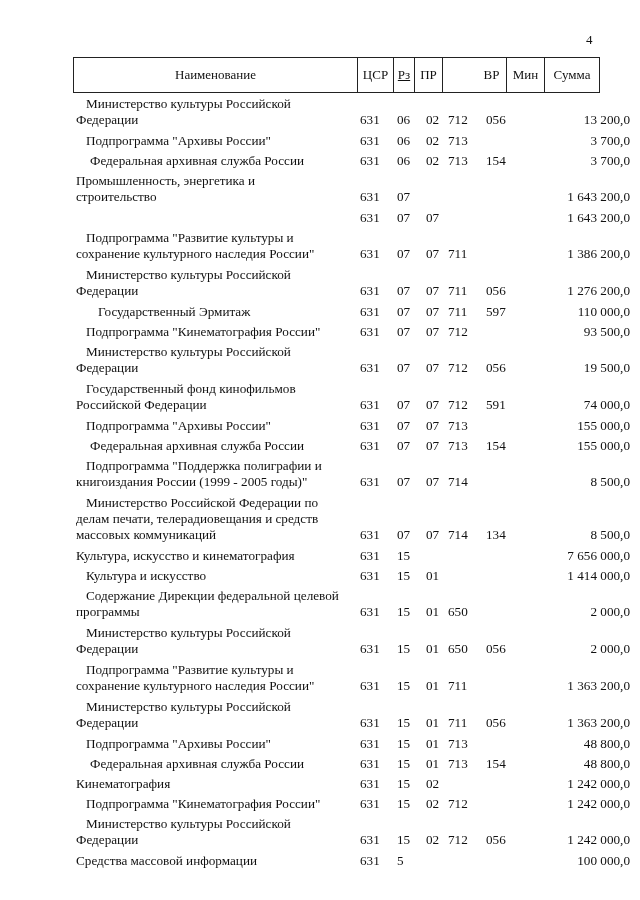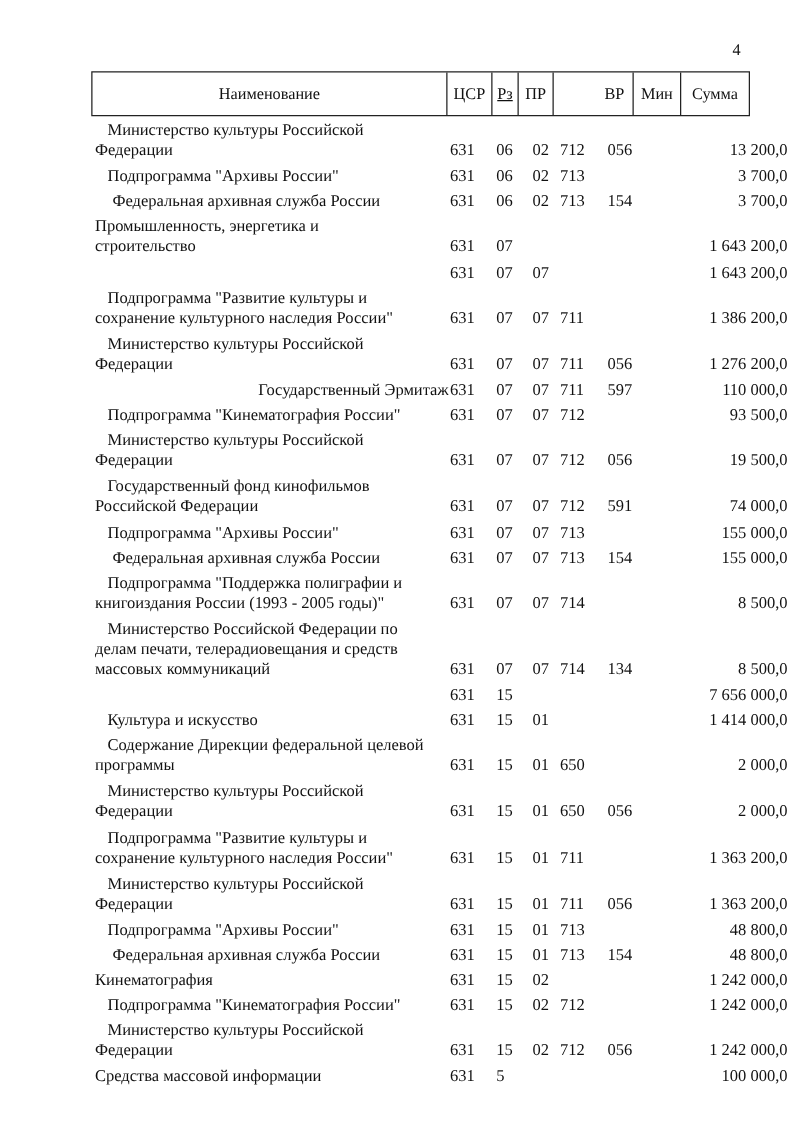--- a/index.html
+++ b/index.html
@@ -105,21 +105,21 @@
       <div class="nm" style="top: 0px; left: 86px;">Министерство культуры Российской</div>
       <div class="nm" style="top: 16px; left: 76px;">Федерации</div>
       <div class="cell v-csr" style="top: 16px;">631</div>
       <div class="cell v-rz" style="top: 16px;">07</div>
       <div class="cell v-pr" style="top: 16px;">07</div>
       <div class="cell v-vr" style="top: 16px;">711</div>
       <div class="cell v-min" style="top: 16px;">056</div>
       <div class="cell v-sum" style="top: 16px;">1 276 200,0</div>
     </div>
     <div class="row" style="height: 20px;">
-      <div class="nm" style="top: 0px; left: 84px; text-align: right;">Государственный Эрмитаж</div>
+      <div class="nm" style="top: 0px; left: 98px;">Государственный Эрмитаж</div>
       <div class="cell v-csr" style="top: 0px;">631</div>
       <div class="cell v-rz" style="top: 0px;">07</div>
       <div class="cell v-pr" style="top: 0px;">07</div>
       <div class="cell v-vr" style="top: 0px;">711</div>
       <div class="cell v-min" style="top: 0px;">597</div>
       <div class="cell v-sum" style="top: 0px;">110 000,0</div>
     </div>
     <div class="row" style="height: 20px;">
       <div class="nm" style="top: 0px; left: 86px;">Подпрограмма "Кинематография России"</div>
       <div class="cell v-csr" style="top: 0px;">631</div>
@@ -162,40 +162,41 @@
       <div class="nm" style="top: 0px; left: 90px;">Федеральная архивная служба России</div>
       <div class="cell v-csr" style="top: 0px;">631</div>
       <div class="cell v-rz" style="top: 0px;">07</div>
       <div class="cell v-pr" style="top: 0px;">07</div>
       <div class="cell v-vr" style="top: 0px;">713</div>
       <div class="cell v-min" style="top: 0px;">154</div>
       <div class="cell v-sum" style="top: 0px;">155 000,0</div>
     </div>
     <div class="row" style="height: 37px;">
       <div class="nm" style="top: 0px; left: 86px;">Подпрограмма "Поддержка полиграфии и</div>
-      <div class="nm" style="top: 16px; left: 76px;">книгоиздания России (1993 - 2005 годы)"</div>
+      <div class="nm" style="top: 16px; left: 76px;">книгоиздания России (1999 - 2005 годы)"</div>
       <div class="cell v-csr" style="top: 16px;">631</div>
       <div class="cell v-rz" style="top: 16px;">07</div>
       <div class="cell v-pr" style="top: 16px;">07</div>
       <div class="cell v-vr" style="top: 16px;">714</div>
       <div class="cell v-min" style="top: 16px;"></div>
       <div class="cell v-sum" style="top: 16px;">8 500,0</div>
     </div>
     <div class="row" style="height: 53px;">
       <div class="nm" style="top: 0px; left: 86px;">Министерство Российской Федерации по</div>
       <div class="nm" style="top: 16px; left: 76px;">делам печати, телерадиовещания и средств</div>
       <div class="nm" style="top: 32px; left: 76px;">массовых коммуникаций</div>
       <div class="cell v-csr" style="top: 32px;">631</div>
       <div class="cell v-rz" style="top: 32px;">07</div>
       <div class="cell v-pr" style="top: 32px;">07</div>
       <div class="cell v-vr" style="top: 32px;">714</div>
       <div class="cell v-min" style="top: 32px;">134</div>
       <div class="cell v-sum" style="top: 32px;">8 500,0</div>
     </div>
     <div class="row" style="height: 20px;">
+      <div class="nm" style="top: 0px; left: 76px;">Культура, искусство и кинематография</div>
       <div class="cell v-csr" style="top: 0px;">631</div>
       <div class="cell v-rz" style="top: 0px;">15</div>
       <div class="cell v-pr" style="top: 0px;"></div>
       <div class="cell v-vr" style="top: 0px;"></div>
       <div class="cell v-min" style="top: 0px;"></div>
       <div class="cell v-sum" style="top: 0px;">7 656 000,0</div>
     </div>
     <div class="row" style="height: 20px;">
       <div class="nm" style="top: 0px; left: 86px;">Культура и искусство</div>
       <div class="cell v-csr" style="top: 0px;">631</div>

